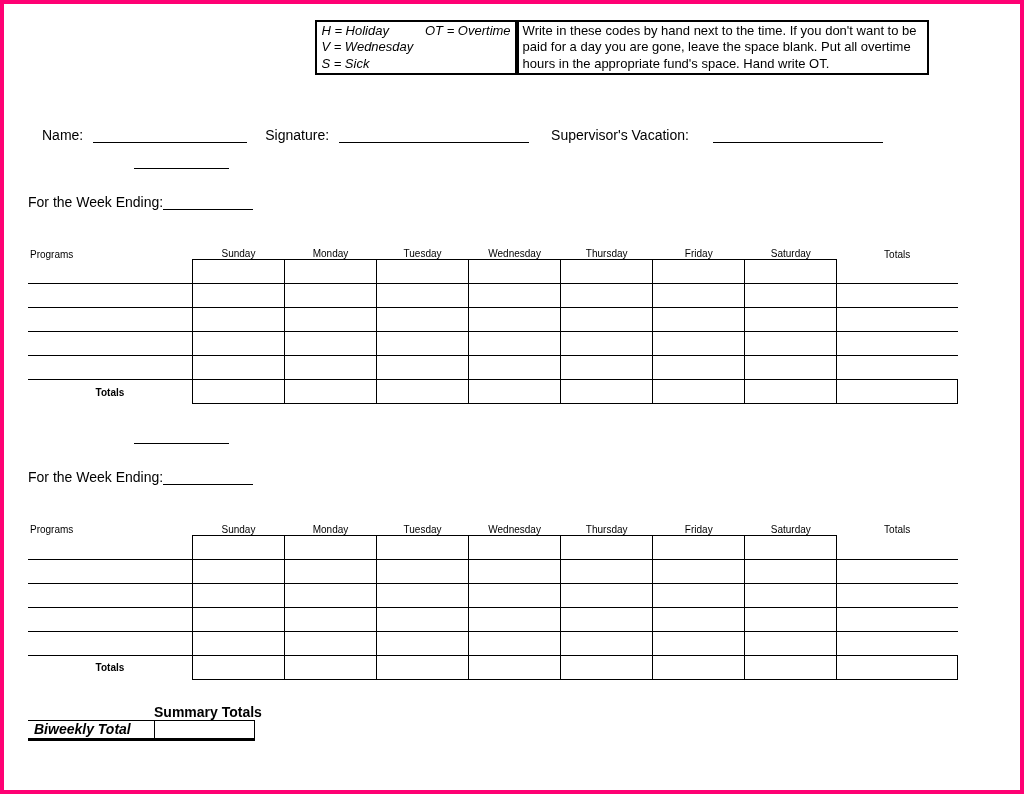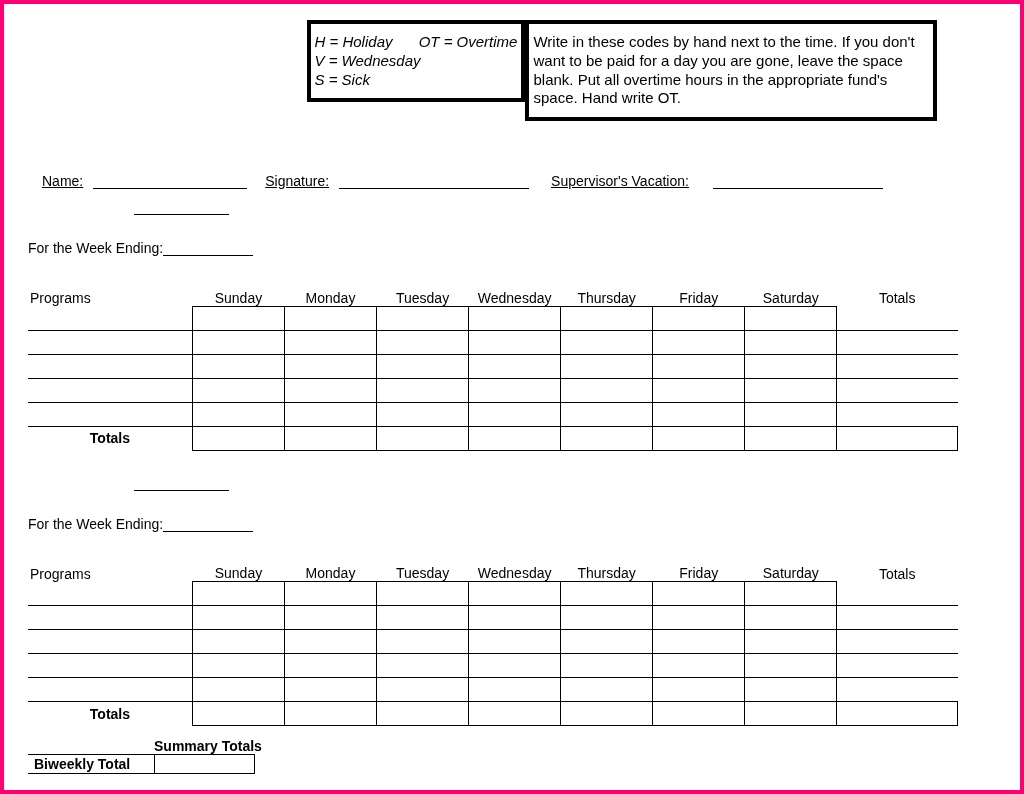--- a/index.html
+++ b/index.html
@@ -1,53 +1,53 @@
 <!DOCTYPE html>
 <html><head>
 <meta charset="utf-8">
 <style>
   * { box-sizing: border-box; }
   body { margin:0; font-family: Arial, Helvetica, sans-serif; background:#fff; }
   .outer { width:1024px; height:794px; border:4px solid #ff0073; padding:16px 24px 40px 24px; }
   .top-row { display:flex; justify-content:center; align-items:flex-start; margin-left:220px; }
-  .codes-box, .instr-box { border:4px solid #000000; padding:9px 4px; font-size:15px; line-height:1.25; }
+  .codes-box, .instr-box { border:2px solid #000000; padding:1px 4px; font-size:13px; line-height:1.25; }
   .codes-box { font-style:italic; }
   .codes-line1 span { display:inline-block; }
   .ital { font-style:italic; }
   .sig-row { display:flex; align-items:flex-end; font-size:14px; margin-top:52px; }
-  .sig-row .lbl { margin-right:10px;text-decoration:underline; }
+  .sig-row .lbl { margin-right:10px; }
   .uline { border-bottom:1px solid #000; display:inline-block; }
   .uname    { width:154px; height:14px; }
   .usig     { width:190px; height:14px; }
   .usup     { width:170px; height:14px; }
   .uwk      { width:90px; height:14px; }
   .we-wrap { margin-top:12px; }
   .we-sp   { display:inline-block; width:102px; }
   .short-ul { border-bottom:1px solid #000; display:inline-block; width:95px; height:14px; margin-left:4px; margin-bottom:2px; }
   .week-ending { font-size:14px; margin-top:19px; display:flex; align-items:flex-end; }
   .bold { font-weight:bold; }
-  .grid { width:930px; border-collapse:collapse; margin-top:28px; font-size:14px; }
+  .grid { width:930px; border-collapse:collapse; margin-top:28px; font-size:10px; }
   .grid td, .grid th { padding:0; text-align:center; }
   .grid th { font-weight:normal; height:22px; vertical-align:bottom; }
   .grid td { height:24px; }
   .bcell { border:1px solid #000; }
   .bb { border-bottom:1px solid #000; }
   .prog-col  { width:150px; }
   .day-col   { width:84px; }
   .tot-col   { width:110px; }
   .text-left { text-align:left !important; padding-left:2px !important; }
   .totals-lbl { font-weight:bold; text-align:left; padding-left:2px; }
-  .summary { margin-top:12px; font-size:14px; }
+  .summary { margin-top:24px; font-size:14px; }
   .summary-title { font-weight:bold; margin-left:126px; }
   .summary-tbl { border-collapse:collapse; margin-top:0px; }
   .summary-tbl td { height:19px; padding:0 6px; }
   .summary-tbl .lbl-col { width:126px; text-align:right; }
   .summary-tbl .val-col { width:100px; border-left:1px solid #000; border-right:1px solid #000; }
   .summary-tbl tr { border-top:1px solid #000; }
-  .summary-tbl tr:last-child { border-bottom:1px solid #000000; }
+  .summary-tbl tr:last-child { border-bottom:3px solid #000000;font-style:italic; }
 </style>
 </head>
 <body>
 
 <div class="outer">
 
   <div class="top-row">
     <div class="codes-box">
       <div class="codes-line1">
         <span class="ital" style="width:100px">H = Holiday</span>

